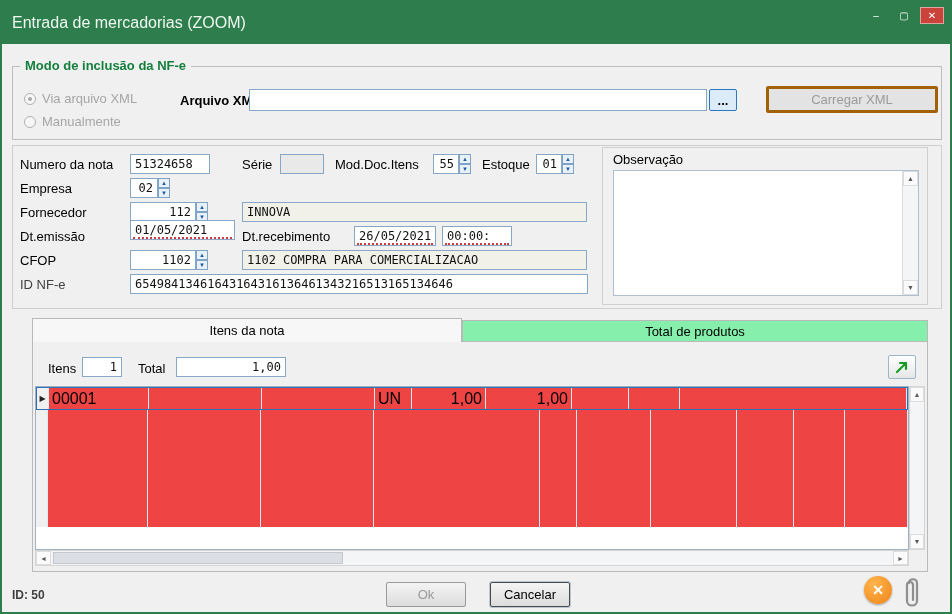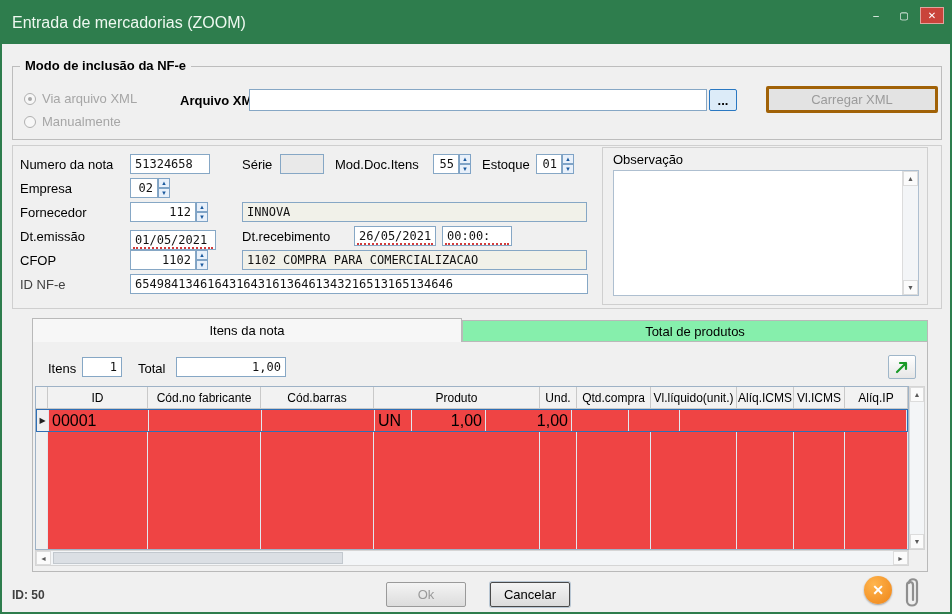--- a/index.html
+++ b/index.html
@@ -8,21 +8,21 @@
 
   
   .titlebar{position:absolute;left:0;top:0;right:0;height:42px;background:#2e7d4d;display:flex;align-items:center;padding-left:10px}
   .title{color:#eef8f0;font-size:16px}
   .win-controls{position:absolute;top:5px;right:6px;display:flex;gap:4px}
   .tb-btn{width:24px;height:17px;display:flex;align-items:center;justify-content:center;color:#fff;font-size:10px;cursor:default}
   .tb-btn.close{background:#c9433a;border:1px solid #e0a49e}
 
   
   .group{position:absolute;left:10px;top:64px;width:930px;height:74px;border:1px solid #bdbdbd}
-  .group-title{position:absolute;left:18px;top:56px;background:#f0f0f0;padding:0 5px;font-size:13px;font-weight:bold;color:#000000}
+  .group-title{position:absolute;left:18px;top:56px;background:#f0f0f0;padding:0 5px;font-size:13px;font-weight:bold;color:#15803d}
   .radio{position:absolute;display:flex;align-items:center;gap:6px;color:#a6a6a6;font-size:13px}
   .radio .circle{width:12px;height:12px;border-radius:50%;border:1px solid #b0b0b0;background:#f7f7f7;position:relative}
   .radio.selected .circle::after{content:"";position:absolute;left:3px;top:3px;width:4px;height:4px;border-radius:50%;background:#a8a8a8}
   #r-xml{left:22px;top:89px}
   #r-man{left:22px;top:112px}
 
   .lbl{position:absolute;font-size:13px;color:#000;white-space:nowrap}
   .lbl-bold{font-weight:bold}
 
   .field{position:absolute;height:20px;border:1px solid #86a7c5;background:#fff;font-family:"DejaVu Sans Mono",monospace;font-size:12px;color:#111;display:flex;align-items:center;padding:0 4px;white-space:nowrap;overflow:hidden}
@@ -44,21 +44,21 @@
   
   #panel-fields{position:absolute;left:10px;top:143px;width:930px;height:164px;border:1px solid #cfcfcf}
   #l-numero{left:18px;top:155px} #f-numero{left:128px;top:152px;width:80px}
   #l-serie{left:240px;top:155px} #f-serie{left:278px;top:152px;width:44px}
   #l-moddoc{left:333px;top:155px} #f-moddoc{left:431px;top:152px;width:26px} #sp-moddoc{left:457px;top:152px}
   #l-estoque{left:480px;top:155px} #f-estoque{left:534px;top:152px;width:26px} #sp-estoque{left:560px;top:152px}
   #l-empresa{left:18px;top:179px} #f-empresa{left:128px;top:176px;width:28px} #sp-empresa{left:156px;top:176px}
   #f-empresa-name{left:240px;top:176px;width:345px}
   #l-fornecedor{left:18px;top:203px} #f-fornecedor{left:128px;top:200px;width:66px} #sp-fornecedor{left:194px;top:200px}
   #f-fornecedor-name{left:240px;top:200px;width:345px}
-  #l-dtem{left:18px;top:227px} #f-dtem{left:128px;top:228px;width:86px}
+  #l-dtem{left:18px;top:227px} #f-dtem{left:128px;top:218px;width:105px}
   #l-dtrec{left:240px;top:227px} #f-dtrec{left:352px;top:224px;width:82px}
   #f-hora{left:440px;top:224px;width:70px}
   #l-cfop{left:18px;top:251px} #f-cfop{left:128px;top:248px;width:66px} #sp-cfop{left:194px;top:248px}
   #f-cfop-desc{left:240px;top:248px;width:345px}
   .link{color:#404040;cursor:pointer}
   #lnk-idnfe{left:18px;top:275px;font-size:13px}
   #f-idnfe{left:128px;top:272px;width:458px}
 
   #panel-obs{position:absolute;left:600px;top:145px;width:326px;height:158px;border:1px solid #cfcfcf;background:#f0f0f0}
   #l-obs{left:10px;top:4px;position:absolute}
@@ -213,33 +213,20 @@
   <div class="field right" id="f-itens">1</div>
   <div class="lbl" id="l-total">Total</div>
   <div class="field right" id="f-total">1,00</div>
   <div id="b-action">
     <svg width="16" height="16" viewBox="0 0 16 16">
       <path d="M3 13 L12 4 M12 4 h-6 M12 4 v6" fill="none" stroke="#1a9a28" stroke-width="2.2" stroke-linecap="round"></path>
     </svg>
   </div>
 
   <div id="grid">
-    <div class="grow">
-      <div class="gh gc0"></div>
-      <div class="gh gc1">ID</div>
-      <div class="gh gc2">Cód.no fabricante</div>
-      <div class="gh gc3">Cód.barras</div>
-      <div class="gh gc4">Produto</div>
-      <div class="gh gc5">Und.</div>
-      <div class="gh gc6">Qtd.compra</div>
-      <div class="gh gc7">Vl.líquido(unit.)</div>
-      <div class="gh gc8">Alíq.ICMS</div>
-      <div class="gh gc9">Vl.ICMS</div>
-      <div class="gh gc10">Alíq.IP</div>
-    </div>
     <div id="grid-row">
       <div class="gd gc0 selcell">▶</div>
       <div class="gd gc1">00001</div>
       <div class="gd gc2"></div>
       <div class="gd gc3"></div>
       <div class="gd gc5">UN</div>
       <div class="gd gc6 num">1,00</div>
       <div class="gd gc7 num">1,00</div>
       <div class="gd gc8 num"></div>
       <div class="gd gc9 num"></div>

